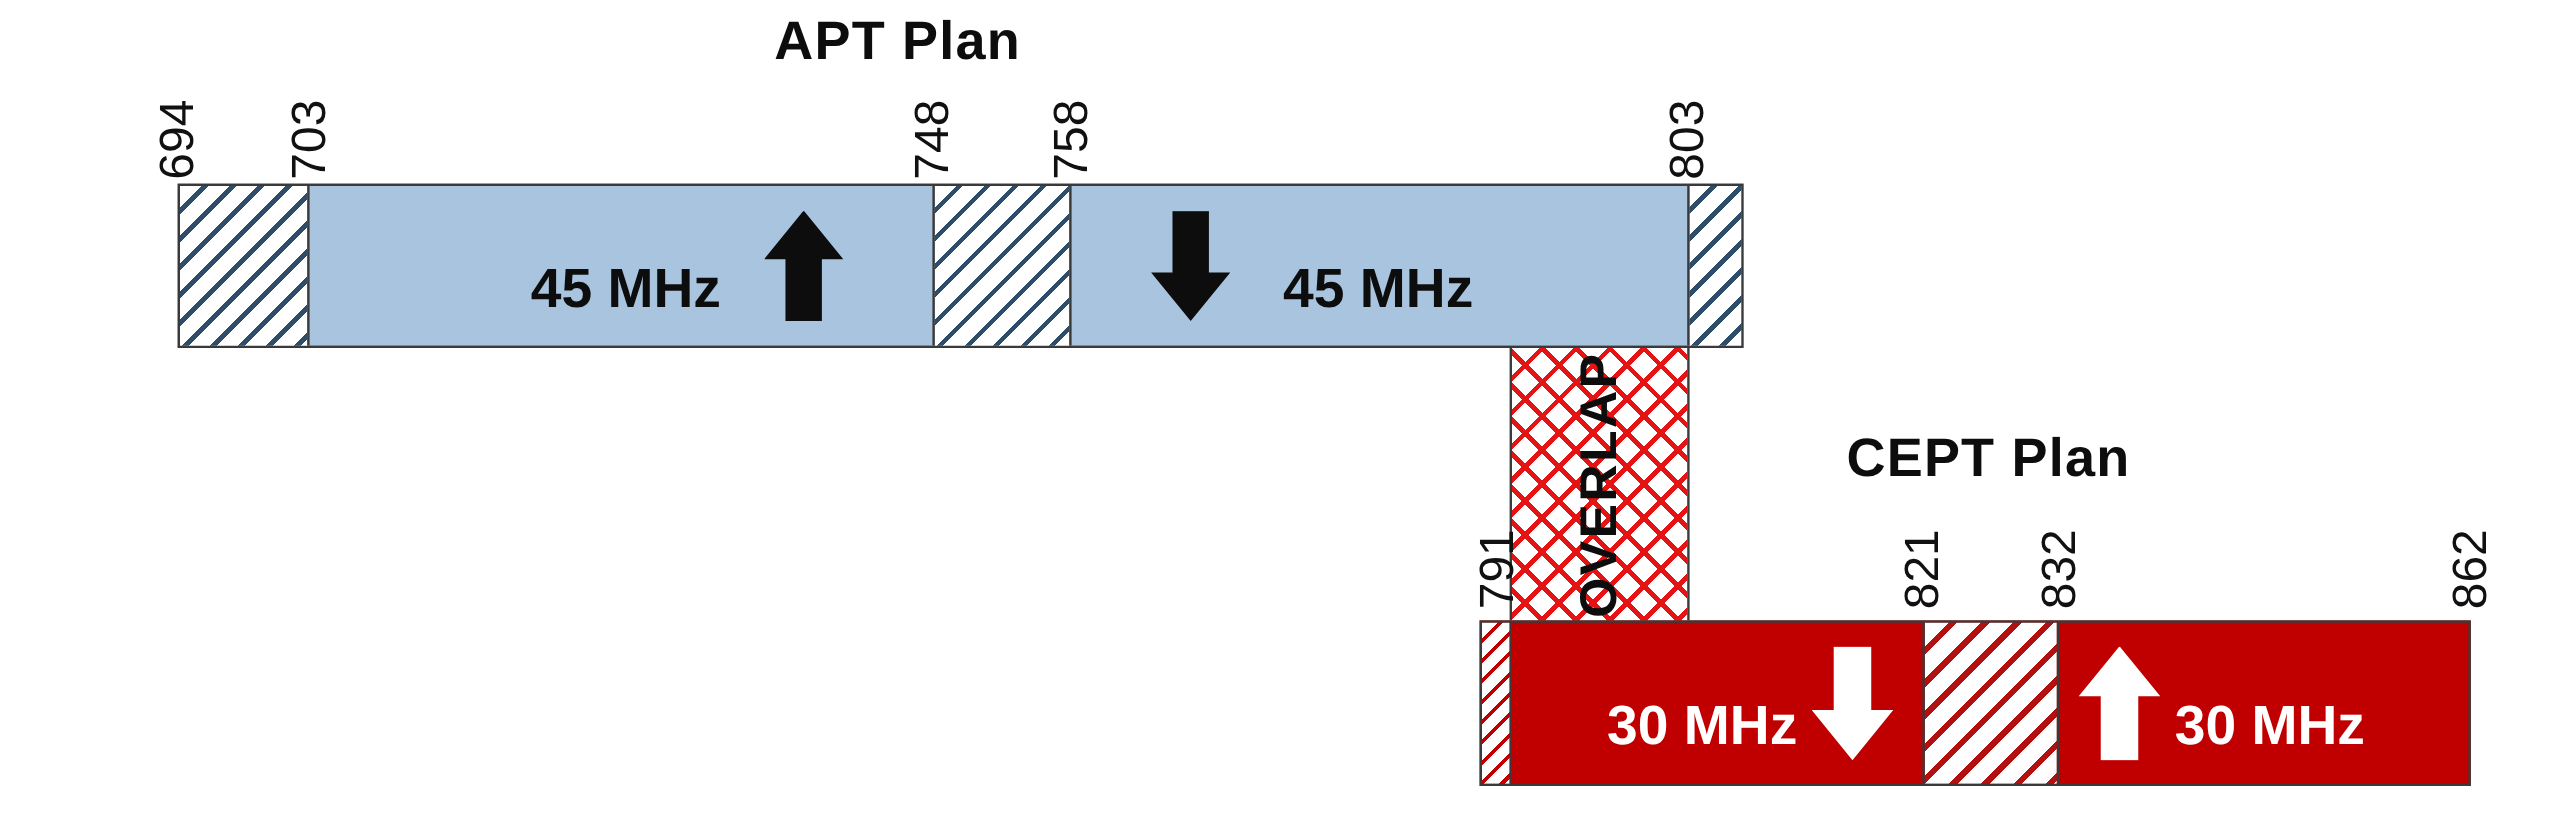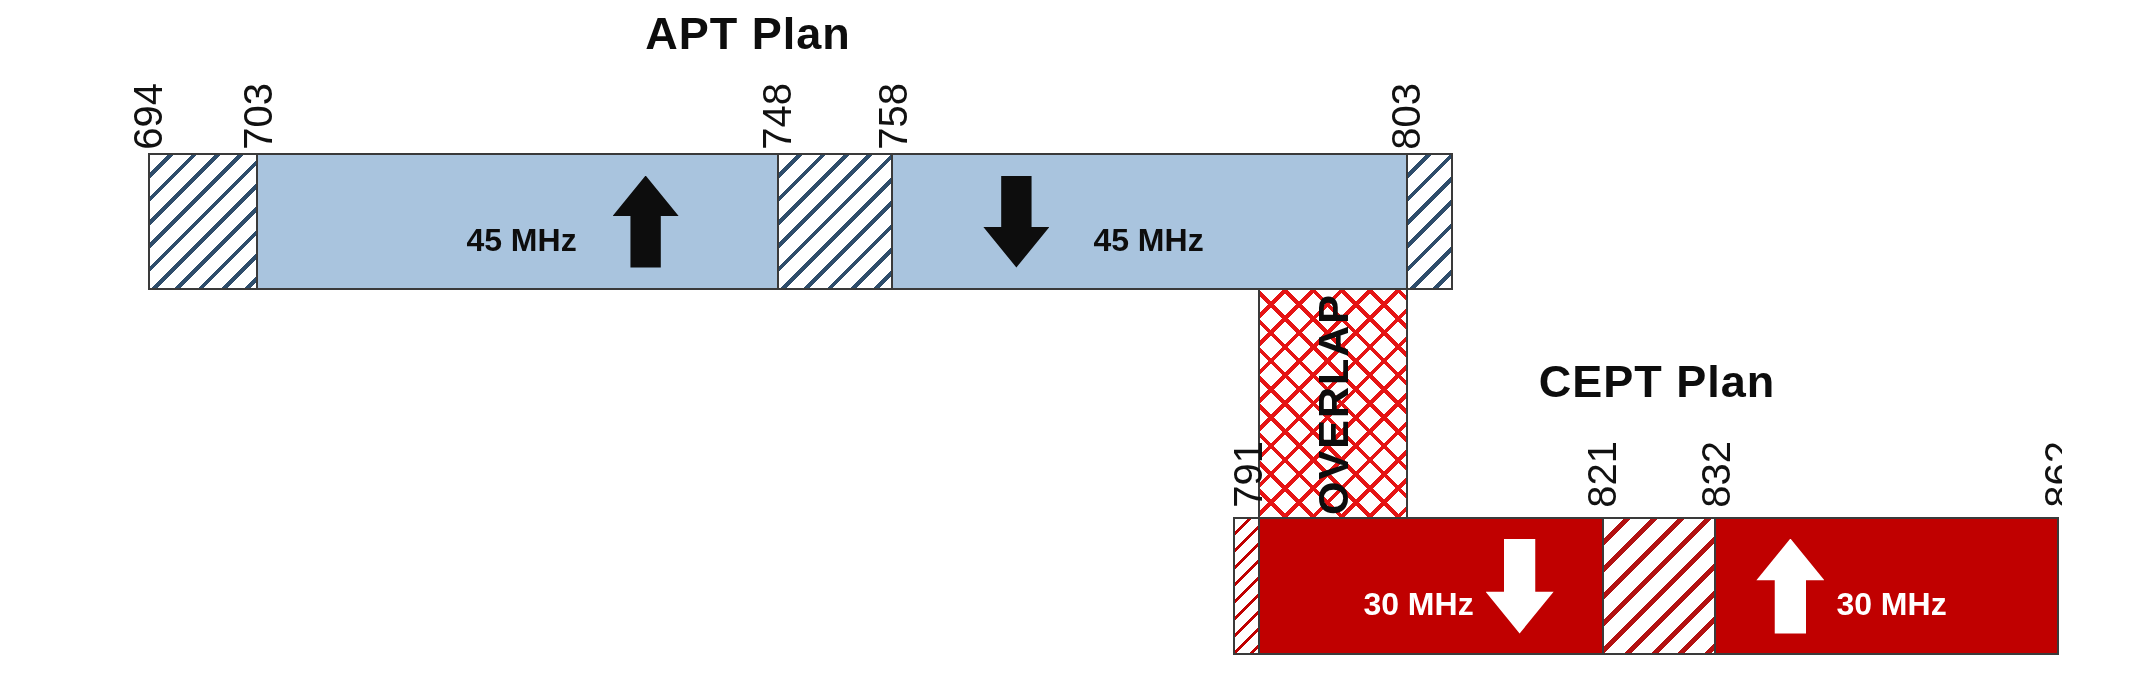--- a/index.html
+++ b/index.html
@@ -1,18 +1,18 @@
 <!DOCTYPE html>
 <html><head>
 <meta charset="utf-8">
 <style>
   html,body { margin:0; padding:0; background:#ffffff; }
   .canvas {
     position:relative; width:2062px; height:694px; background:#ffffff;
-    font-family:"Liberation Sans", sans-serif; overflow:hidden;
+    font-family:"Liberation Sans", sans-serif; overflow:hidden;padding-left:28px;
   }
   .title {
     position:absolute; width:600px; text-align:center;
     font-size:45px; font-weight:bold; color:#0d0d0d; letter-spacing:1px;
   }
   .apt-title  { left:448px;  top:8px; }
   .cept-title { left:1357px; top:356px;text-align:center; }
 
   
   .band { position:absolute; box-sizing:border-box; border:2px solid #3a3a3a; }
@@ -43,21 +43,21 @@
 
   
   .cept-g1   { left:0;     width:25px;  }
   .cept-down { left:25px;  width:342px; padding-left:55px; }
   .cept-gap  { left:367px; width:114px; }
   .cept-up   { left:481px; width:341px; padding-right:70px; }
 
   .cell { display:flex; align-items:center; justify-content:center; }
   .cell.g36 { gap:36px; } .cell.g44 { gap:44px; } .cell.g12 { gap:12px; }
 
-  .band-text { font-weight:bold; font-size:32px; line-height:1; white-space:nowrap;margin-top:36px; }
+  .band-text { font-weight:bold; font-size:46px; line-height:1; white-space:nowrap;margin-top:36px; }
   .t-dark  { color:#0d0d0d; }
   .t-light { color:#ffffff; }
 
   
   .arrow { flex:0 0 auto; }
   .arrow.black { width:66px; height:92px; background:#0d0d0d; }
   .arrow.white { width:68px; height:95px; background:#ffffff; }
   .arrow.up   { clip-path:polygon(50% 0,100% 44%,73% 44%,73% 100%,27% 100%,27% 44%,0 44%); }
   .arrow.down { clip-path:polygon(50% 100%,100% 56%,73% 56%,73% 0,27% 0,27% 56%,0 56%); }
 

